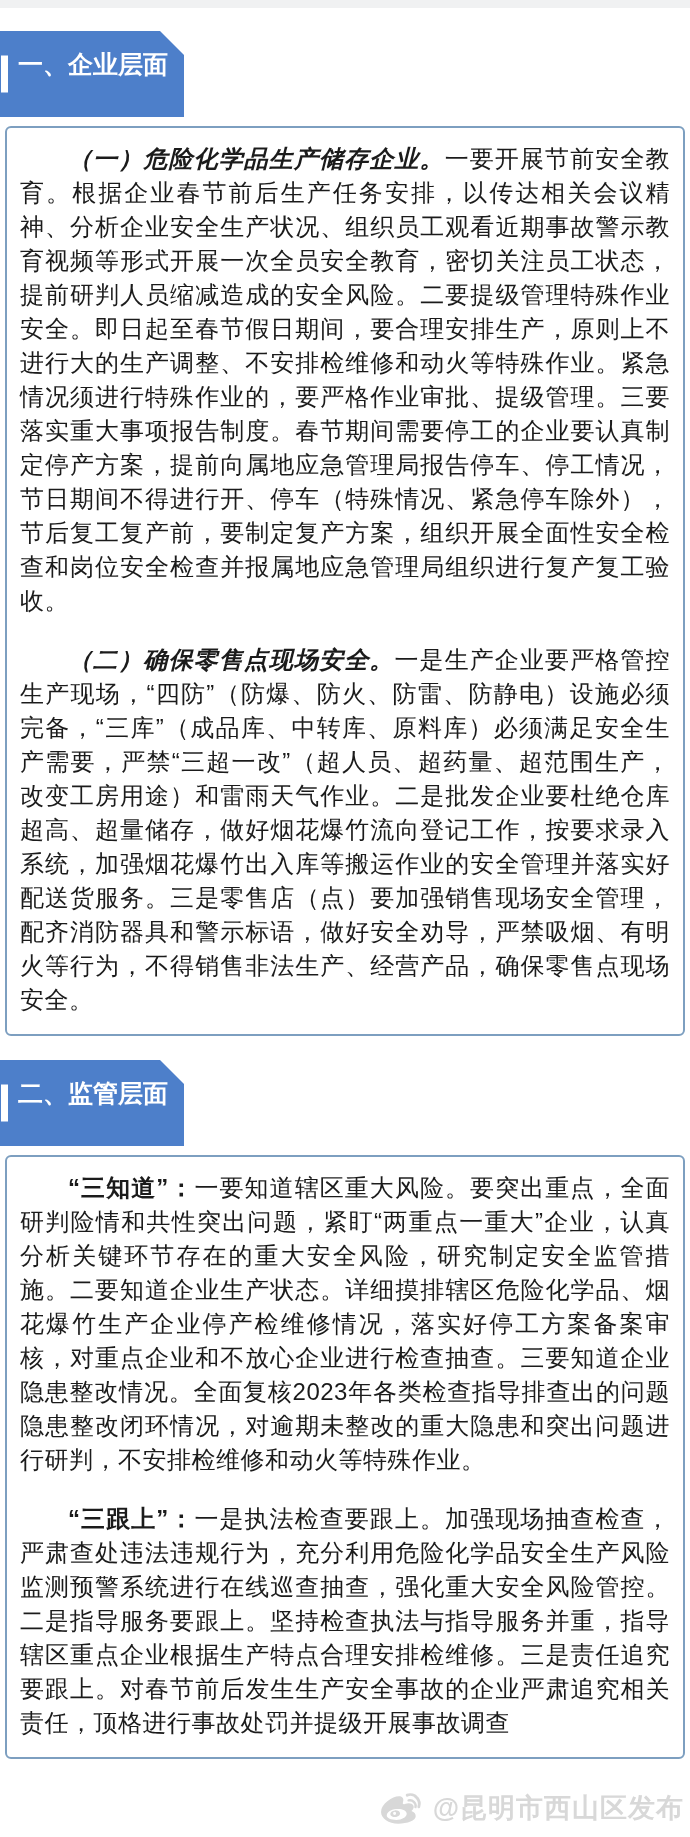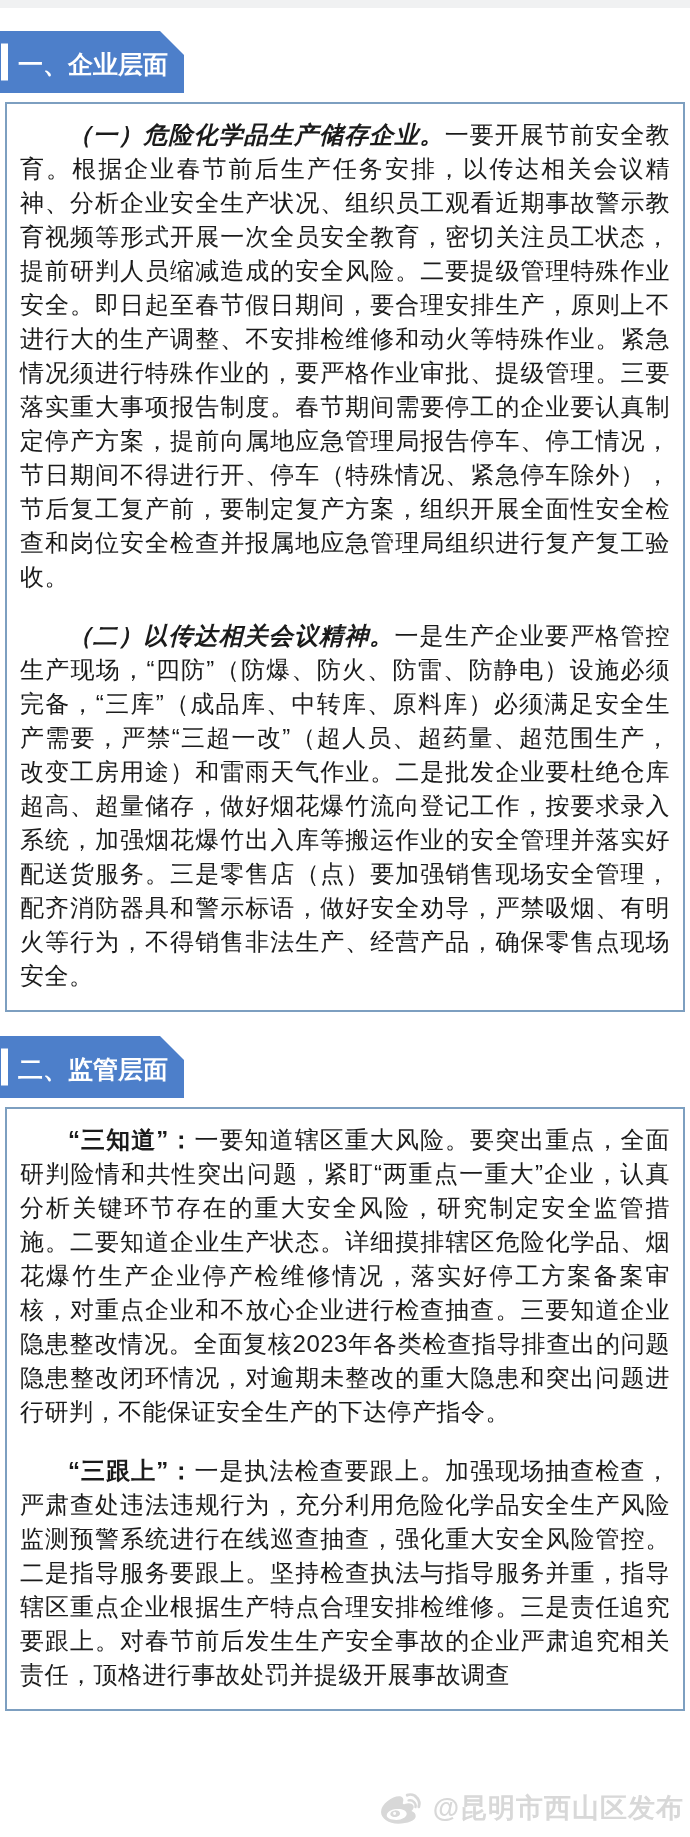--- a/index.html
+++ b/index.html
@@ -22,42 +22,42 @@
   .top-strip{height:8px;background:var(--top-strip);}
   .section{display:block;}
   .badge{
     position:relative;
     display:inline-block;
     margin-top:23px;
     background:var(--accent-blue);
     color:#ffffff;
     font-weight:700;
     font-size:25px;
-    height:62px;
+    height:86px;
     line-height:66px;
     padding:0 16px 0 18px;
     min-width:180px;
     clip-path:polygon(0 0, calc(100% - 24px) 0, 100% 24px, 100% 100%, 0 100%);
   }
   .section2 .badge{margin-top:24px;}
   .badge-bar{
     position:absolute;left:1px;top:50%;
     transform:translateY(-50%);
     width:7px;height:37px;background:#ffffff;
   }
   .badge-fold{
     position:absolute;top:8px;right:-9px;
     width:36px;height:3px;background:var(--accent-fold);
     transform:rotate(45deg);
   }
   .card{
     margin:9px 5px 0 5px;
     background:#ffffff;
     border:2px solid var(--card-border);
-    border-radius:0;
+    border-radius:6px;
     padding:14px 13px 17px 13px;
   }
   .para{
     margin:0;
     font-size:24px;
     line-height:34px;
     letter-spacing:0.5px;
     text-align:justify;
     text-justify:inter-character;
     text-indent:2em;
@@ -83,32 +83,32 @@
 <div class="top-strip"></div>
 
 <section class="section section1">
   <div class="badge">
     <span class="badge-bar"></span>
     <span class="badge-fold"></span>
     <span class="badge-label">一、企业层面</span>
   </div>
   <div class="card">
     <p class="para"><span class="lead kai">（一）危险化学品生产储存企业。</span><span>一要开展节前安全教育。根据企业春节前后生产任务安排，以传达相关会议精神、分析企业安全生产状况、组织员工观看近期事故警示教育视频等形式开展一次全员安全教育，密切关注员工状态，提前研判人员缩减造成的安全风险。二要提级管理特殊作业安全。即日起至春节假日期间，要合理安排生产，原则上不进行大的生产调整、不安排检维修和动火等特殊作业。紧急情况须进行特殊作业的，要严格作业审批、提级管理。三要落实重大事项报告制度。春节期间需要停工的企业要认真制定停产方案，提前向属地应急管理局报告停车、停工情况，节日期间不得进行开、停车（特殊情况、紧急停车除外），节后复工复产前，要制定复产方案，组织开展全面性安全检查和岗位安全检查并报属地应急管理局组织进行复产复工验收。</span></p>
-    <p class="para"><span class="lead kai">（二）以传达相关会议精神。</span><span>一是生产企业要严格管控生产现场，“四防”（防爆、防火、防雷、防静电）设施必须完备，“三库”（成品库、中转库、原料库）必须满足安全生产需要，严禁“三超一改”（超人员、超药量、超范围生产，改变工房用途）和雷雨天气作业。二是批发企业要杜绝仓库超高、超量储存，做好烟花爆竹流向登记工作，按要求录入系统，加强烟花爆竹出入库等搬运作业的安全管理并落实好配送货服务。三是零售店（点）要加强销售现场安全管理，配齐消防器具和警示标语，做好安全劝导，严禁吸烟、有明火等行为，不得销售非法生产、经营产品，确保零售点现场安全。</span></p>
+    <p class="para"><span class="lead kai">（二）确保零售点现场安全。</span><span>一是生产企业要严格管控生产现场，“四防”（防爆、防火、防雷、防静电）设施必须完备，“三库”（成品库、中转库、原料库）必须满足安全生产需要，严禁“三超一改”（超人员、超药量、超范围生产，改变工房用途）和雷雨天气作业。二是批发企业要杜绝仓库超高、超量储存，做好烟花爆竹流向登记工作，按要求录入系统，加强烟花爆竹出入库等搬运作业的安全管理并落实好配送货服务。三是零售店（点）要加强销售现场安全管理，配齐消防器具和警示标语，做好安全劝导，严禁吸烟、有明火等行为，不得销售非法生产、经营产品，确保零售点现场安全。</span></p>
   </div>
 </section>
 
 <section class="section section2">
   <div class="badge">
     <span class="badge-bar"></span>
     <span class="badge-fold"></span>
     <span class="badge-label">二、监管层面</span>
   </div>
   <div class="card">
-    <p class="para"><span class="lead">“三知道”：</span><span>一要知道辖区重大风险。要突出重点，全面研判险情和共性突出问题，紧盯“两重点一重大”企业，认真分析关键环节存在的重大安全风险，研究制定安全监管措施。二要知道企业生产状态。详细摸排辖区危险化学品、烟花爆竹生产企业停产检维修情况，落实好停工方案备案审核，对重点企业和不放心企业进行检查抽查。三要知道企业隐患整改情况。全面复核2023年各类检查指导排查出的问题隐患整改闭环情况，对逾期未整改的重大隐患和突出问题进行研判，不能保证安全生产的下达停产指令。</span></p>
+    <p class="para"><span class="lead">“三知道”：</span><span>一要知道辖区重大风险。要突出重点，全面研判险情和共性突出问题，紧盯“两重点一重大”企业，认真分析关键环节存在的重大安全风险，研究制定安全监管措施。二要知道企业生产状态。详细摸排辖区危险化学品、烟花爆竹生产企业停产检维修情况，落实好停工方案备案审核，对重点企业和不放心企业进行检查抽查。三要知道企业隐患整改情况。全面复核2023年各类检查指导排查出的问题隐患整改闭环情况，对逾期未整改的重大隐患和突出问题进行研判，不安排检维修和动火等特殊作业。</span></p>
     <p class="para"><span class="lead">“三跟上”：</span><span>一是执法检查要跟上。加强现场抽查检查，严肃查处违法违规行为，充分利用危险化学品安全生产风险监测预警系统进行在线巡查抽查，强化重大安全风险管控。二是指导服务要跟上。坚持检查执法与指导服务并重，指导辖区重点企业根据生产特点合理安排检维修。三是责任追究要跟上。对春节前后发生生产安全事故的企业严肃追究相关责任，顶格进行事故处罚并提级开展事故调查</span></p>
   </div>
 </section>
 
 <div class="watermark">
   <svg class="weibo-svg" width="48" height="38" viewBox="0 0 100 80" aria-hidden="true">
     <path fill="#d8d8d8" d="M44 73 C24 73 8 62.5 8 48.5 C8 40.5 13 32.5 22 25.5 C32 17.5 44 13.5 51 16.5 C55 18.5 56 22.5 54 28.5 C53 31.5 55 32.5 58 31.5 C66 28.5 73 29.5 76 34.5 C78 38.5 76 42.5 72 46.5 C78 48.5 81 52.5 81 57.5 C81 66.5 64 73 44 73 Z M40 65 C52 65 62 59 62 52 C62 45 52 41 40 42 C28 43 20 49 20 56 C20 62 29 65 40 65 Z M38 59 C33 59.5 28 57 27.5 53 C27 49 31 45.5 37 45 C43 44.5 47.5 47 48 51 C48.5 55 44 58.5 38 59 Z M36.5 54.5 A3.2 3.2 0 1 0 36.5 48.1 A3.2 3.2 0 0 0 36.5 54.5 Z"></path>
     <path fill="none" stroke="#d8d8d8" stroke-width="6" stroke-linecap="round" d="M63 13 C70 10 79 12.5 84 19 C88.5 24.5 89.5 31.5 87.5 37.5"></path>
     <path fill="none" stroke="#d8d8d8" stroke-width="5" stroke-linecap="round" d="M66 24 C70 23 74.5 24.5 77.5 27.5 C80.5 30.5 81.5 34.5 80.5 38"></path>
   </svg>

